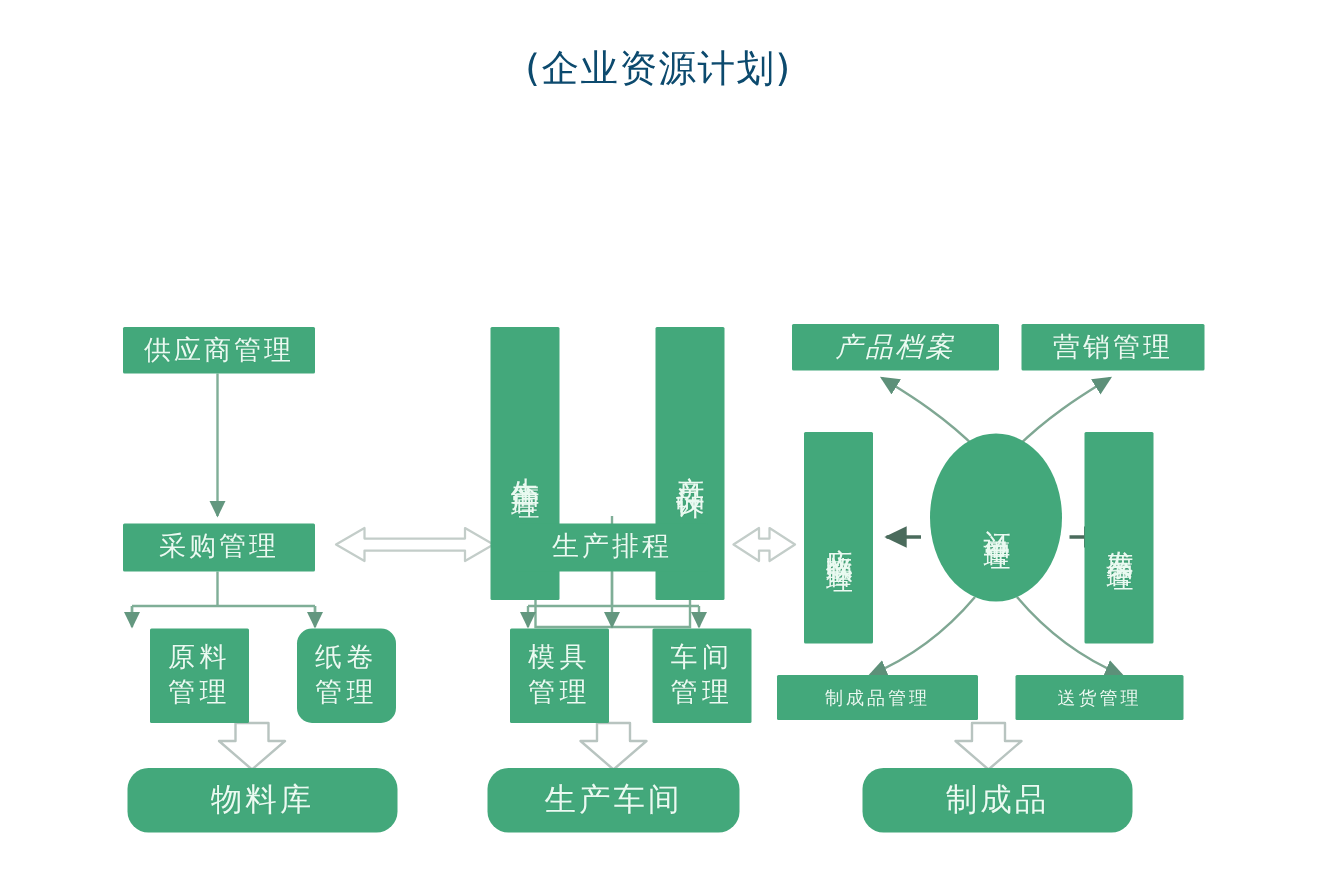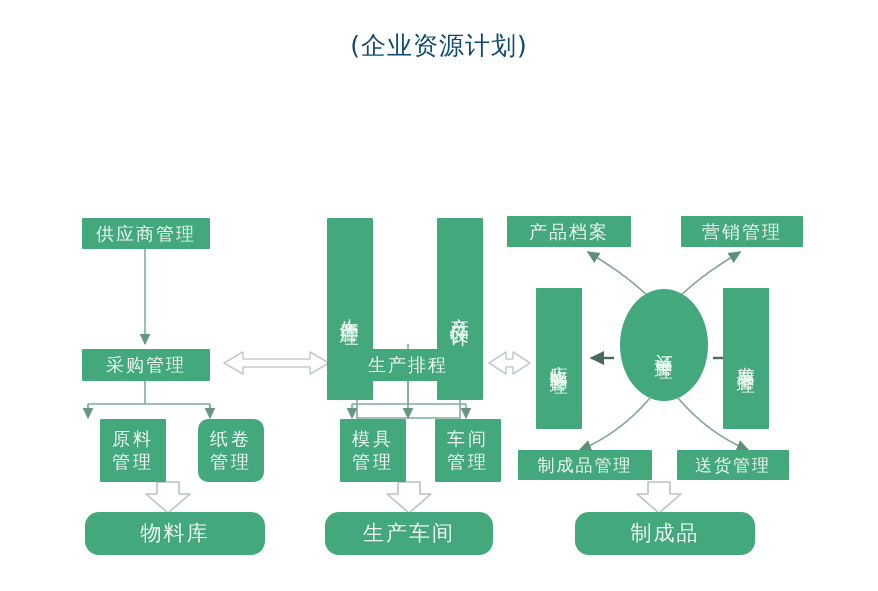--- a/index.html
+++ b/index.html
@@ -65,21 +65,21 @@
   }
 
   
   .stack {
     flex-direction: column;
     letter-spacing: 3px;
     line-height: 1.25;
     margin-left: 20px;
   }
 
-  .fs-17 { font-size: 17px; }
+  .fs-17 { font-size: 12px; }
   .fs-18 { font-size: 18px; }
   .fs-19 { font-size: 19px; }
   .fs-21 { font-size: 21px; }
 
   
   #connectors {
     position: absolute;
     left: 0;
     top: 0;
     width: 878px;
@@ -204,21 +204,21 @@
       <div>管理</div>
     </div>
 
   <div class="node flat stack fs-18" style="left:415px; top:419px; width:66px; height:63px;">
       <div>车间</div>
       <div>管理</div>
     </div>
 
   <div class="node rounded fs-21" style="left:325px; top:512px; width:168px; height:43px;">生产车间</div>
 
-  <div class="node flat fs-18" style="left:507px; top:216px; width:124px; height:31px;">产品档案</div>
+  <div class="node flat fs-18" style="left:528px; top:216px; width:138px; height:31px;font-style:italic;">产品档案</div>
 
   <div class="node flat fs-18" style="left:681px; top:216px; width:122px; height:31px;">营销管理</div>
 
   <div class="node flat vert fs-18" style="left:536px; top:288px; width:46px; height:141px;">应收款管理</div>
 
   <div class="node ellipse vert fs-18" style="left:620px; top:289px; width:88px; height:112px;">订单管理</div>
 
   <div class="node flat vert fs-18" style="left:723px; top:288px; width:46px; height:141px;">发票管理</div>
 
   <div class="node flat fs-17" style="left:518px; top:450px; width:134px; height:30px;">制成品管理</div>

